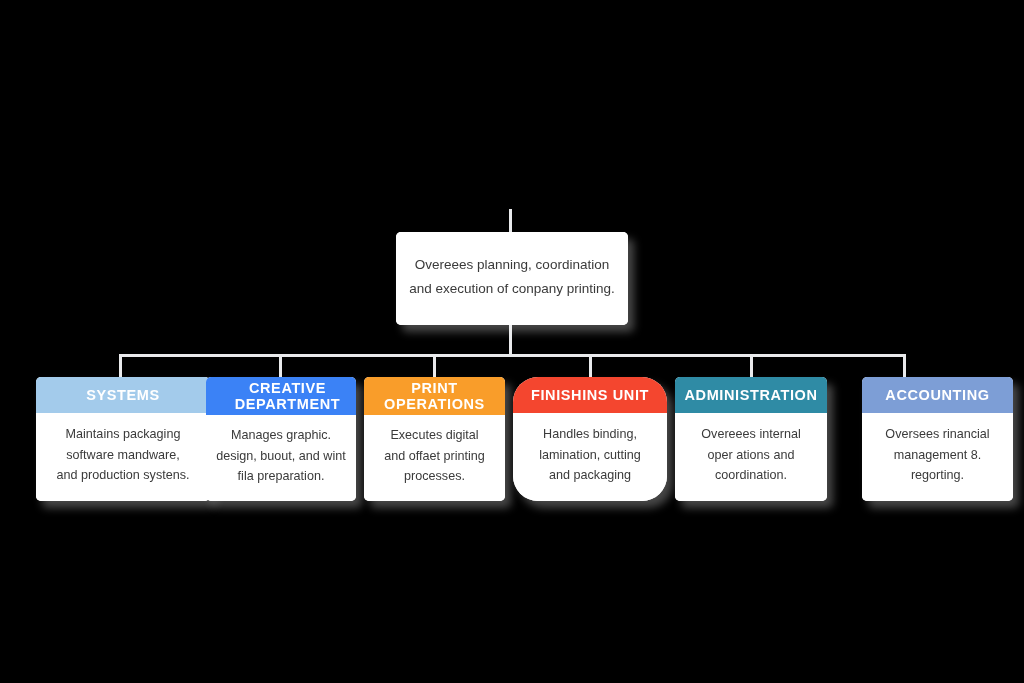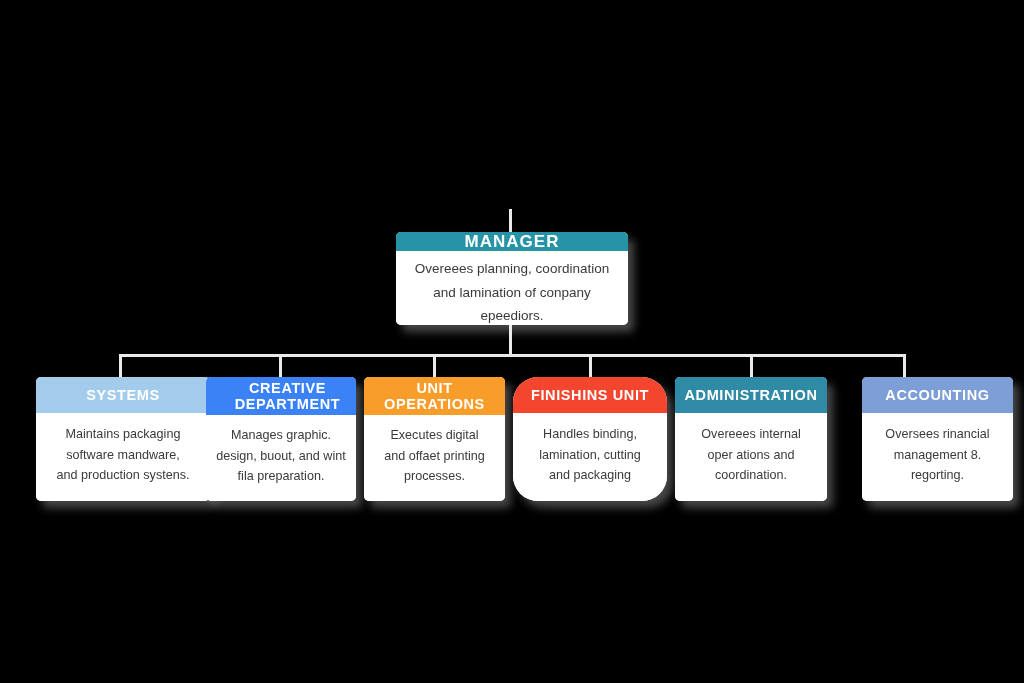--- a/index.html
+++ b/index.html
@@ -84,24 +84,23 @@
 
   <div class="conn v" style="left: 119px; top: 354px; height: 24px; background: rgb(233, 234, 236);"></div>
   <div class="conn v" style="left: 279px; top: 354px; height: 24px; background: rgb(233, 234, 236);"></div>
   <div class="conn v" style="left: 433px; top: 354px; height: 24px; background: rgb(233, 234, 236);"></div>
   <div class="conn v" style="left: 589px; top: 354px; height: 24px; background: rgb(233, 234, 236);"></div>
   <div class="conn v" style="left: 750px; top: 354px; height: 24px; background: rgb(233, 234, 236);"></div>
   <div class="conn v" style="left: 903px; top: 354px; height: 24px; background: rgb(233, 234, 236);"></div>
 
 
   <div class="card top-card" id="manager">
-    <div class="hdr" style="background: rgb(38, 147, 166);">MANAGER</div>
     <div class="body">
       <span class="ln">Overeees planning, coordination</span>
-      <span class="ln">and lamination of conpany epeediors.</span>
+      <span class="ln">and execution of conpany printing.</span>
     </div>
   </div>
 
   <div class="card dept" id="dept0">
     <div class="hdr one" style="background: rgb(163, 203, 235);">SYSTEMS</div>
     <div class="body">
       <span class="ln">Maintains packaging</span>
       <span class="ln">software mandware,</span>
       <span class="ln">and production systens.</span>
     </div>
@@ -110,21 +109,21 @@
   <div class="card dept" id="dept1">
     <div class="hdr two" style="background: #3b82f6; padding-left: 17px;">CREATIVE DEPARTMENT</div>
     <div class="body">
       <span class="ln">Manages graphic.</span>
       <span class="ln">design, buout, and wint</span>
       <span class="ln">fila preparation.</span>
     </div>
   </div>
 
   <div class="card dept" id="dept2">
-    <div class="hdr two" style="background: rgb(249, 157, 42);">UNIT OPERATIONS</div>
+    <div class="hdr two" style="background: rgb(249, 157, 42);">PRINT OPERATIONS</div>
     <div class="body">
       <span class="ln">Executes digital</span>
       <span class="ln">and offaet printing</span>
       <span class="ln">processes.</span>
     </div>
   </div>
 
   <div class="card dept" id="dept3">
     <div class="hdr one" style="background: rgb(244, 70, 47);">FINISHINS UNIT</div>
     <div class="body">

